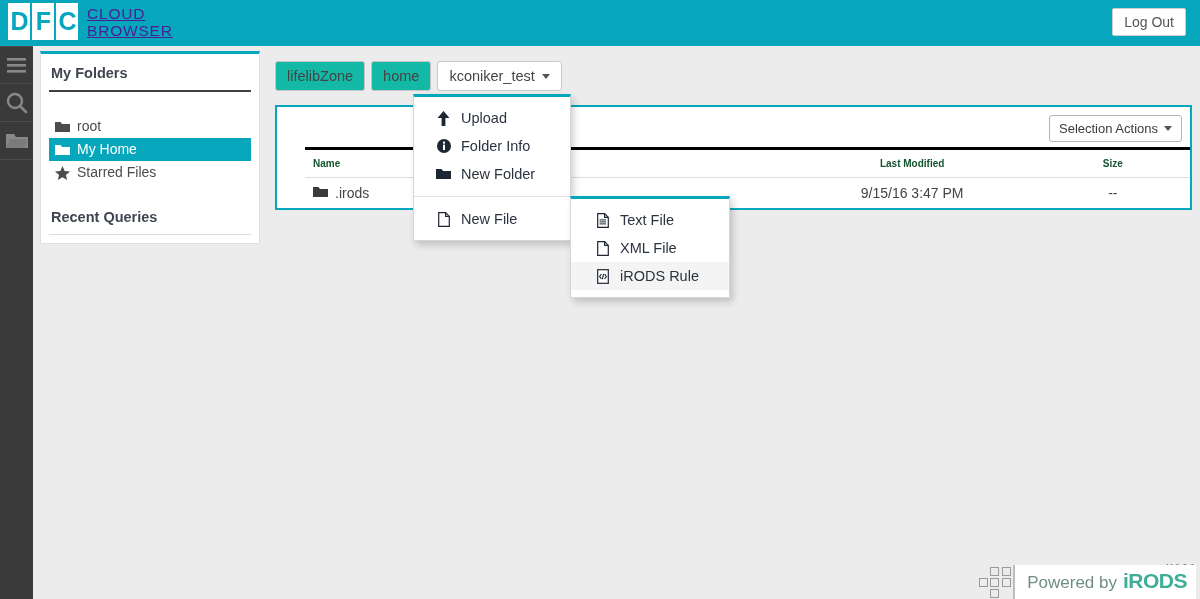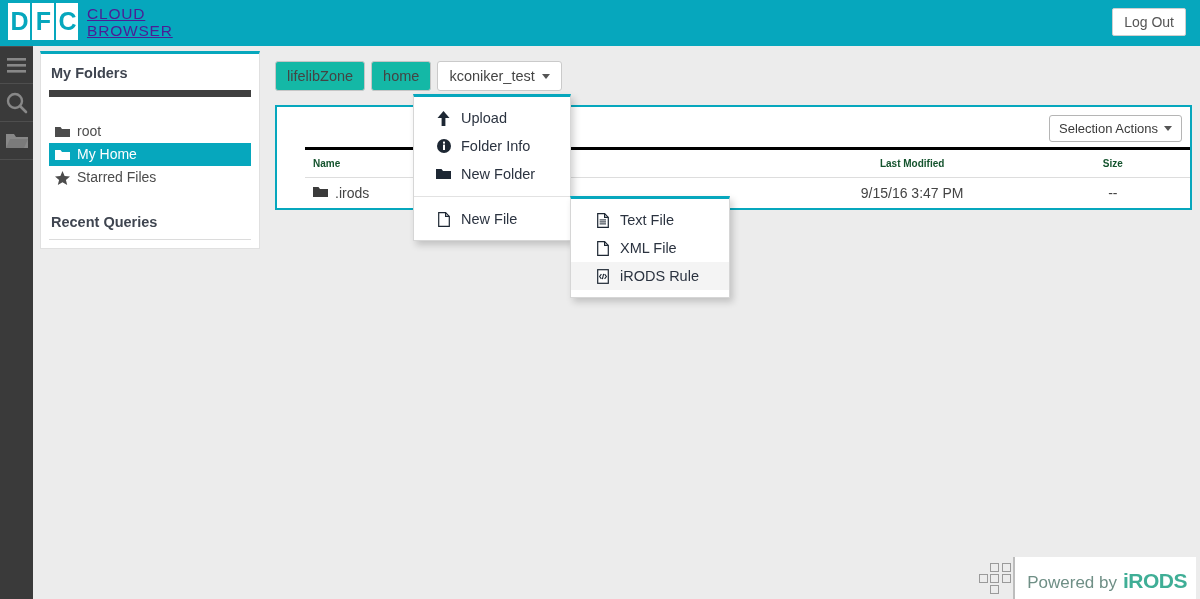--- a/index.html
+++ b/index.html
@@ -61,21 +61,21 @@
     background: #ffffff;
     border-top: 3px solid #06a7bd;
     border-left: 1px solid #e0e0e0;
     border-right: 1px solid #e0e0e0;
     border-bottom: 1px solid #e0e0e0;
     padding: 0 8px 8px 8px;
   }
   .panel-title {
     font-size: 14.5px; font-weight: bold; color: #3f4550;
     padding: 11px 2px 9px 2px;
-    border-bottom: 7px solid #404040;
+    border-bottom: 2px solid #404040;
   }
   .panel-title.second { margin-top: 14px; border-bottom: 1px solid #dcdcdc; }
   .folder-list { padding-top: 2px; margin-top: 21px; }
   .folder-row {
     display: flex; align-items: center; gap: 7px;
     font-size: 14px; color: #4c4c4c;
     padding: 3px 6px; cursor: pointer; line-height: 17px;
   }
   .folder-row.active {
     background: #06a7bd; color: #ffffff;
@@ -166,21 +166,21 @@
     font-size: 9px; color: #7d7d7d; font-weight: bold;
   }
   .powered {
     position: absolute; right: 4px; bottom: 0px;
     display: flex; align-items: center;
   }
   .grid-logo { position: relative; width: 34px; height: 31px; }
   .gsq { position: absolute; width: 9px; height: 9px; border: 1.5px solid #9a9a9a; }
   .powered-box {
     background: #ffffff; border-left: 2px solid #bdbdbd;
-    padding: 12px 9px 6px 12px; display: flex; align-items: baseline; gap: 6px;
+    padding: 4px 9px 6px 12px; display: flex; align-items: baseline; gap: 6px;
   }
   .pw-text { font-size: 17px; color: #6f8f86; }
   .pw-irods { font-size: 21px; font-weight: bold; color: #3fae96; letter-spacing: -0.5px; }
 </style>
 </head>
 <body>
 
 <div id="app">
 
   <div class="topbar">

